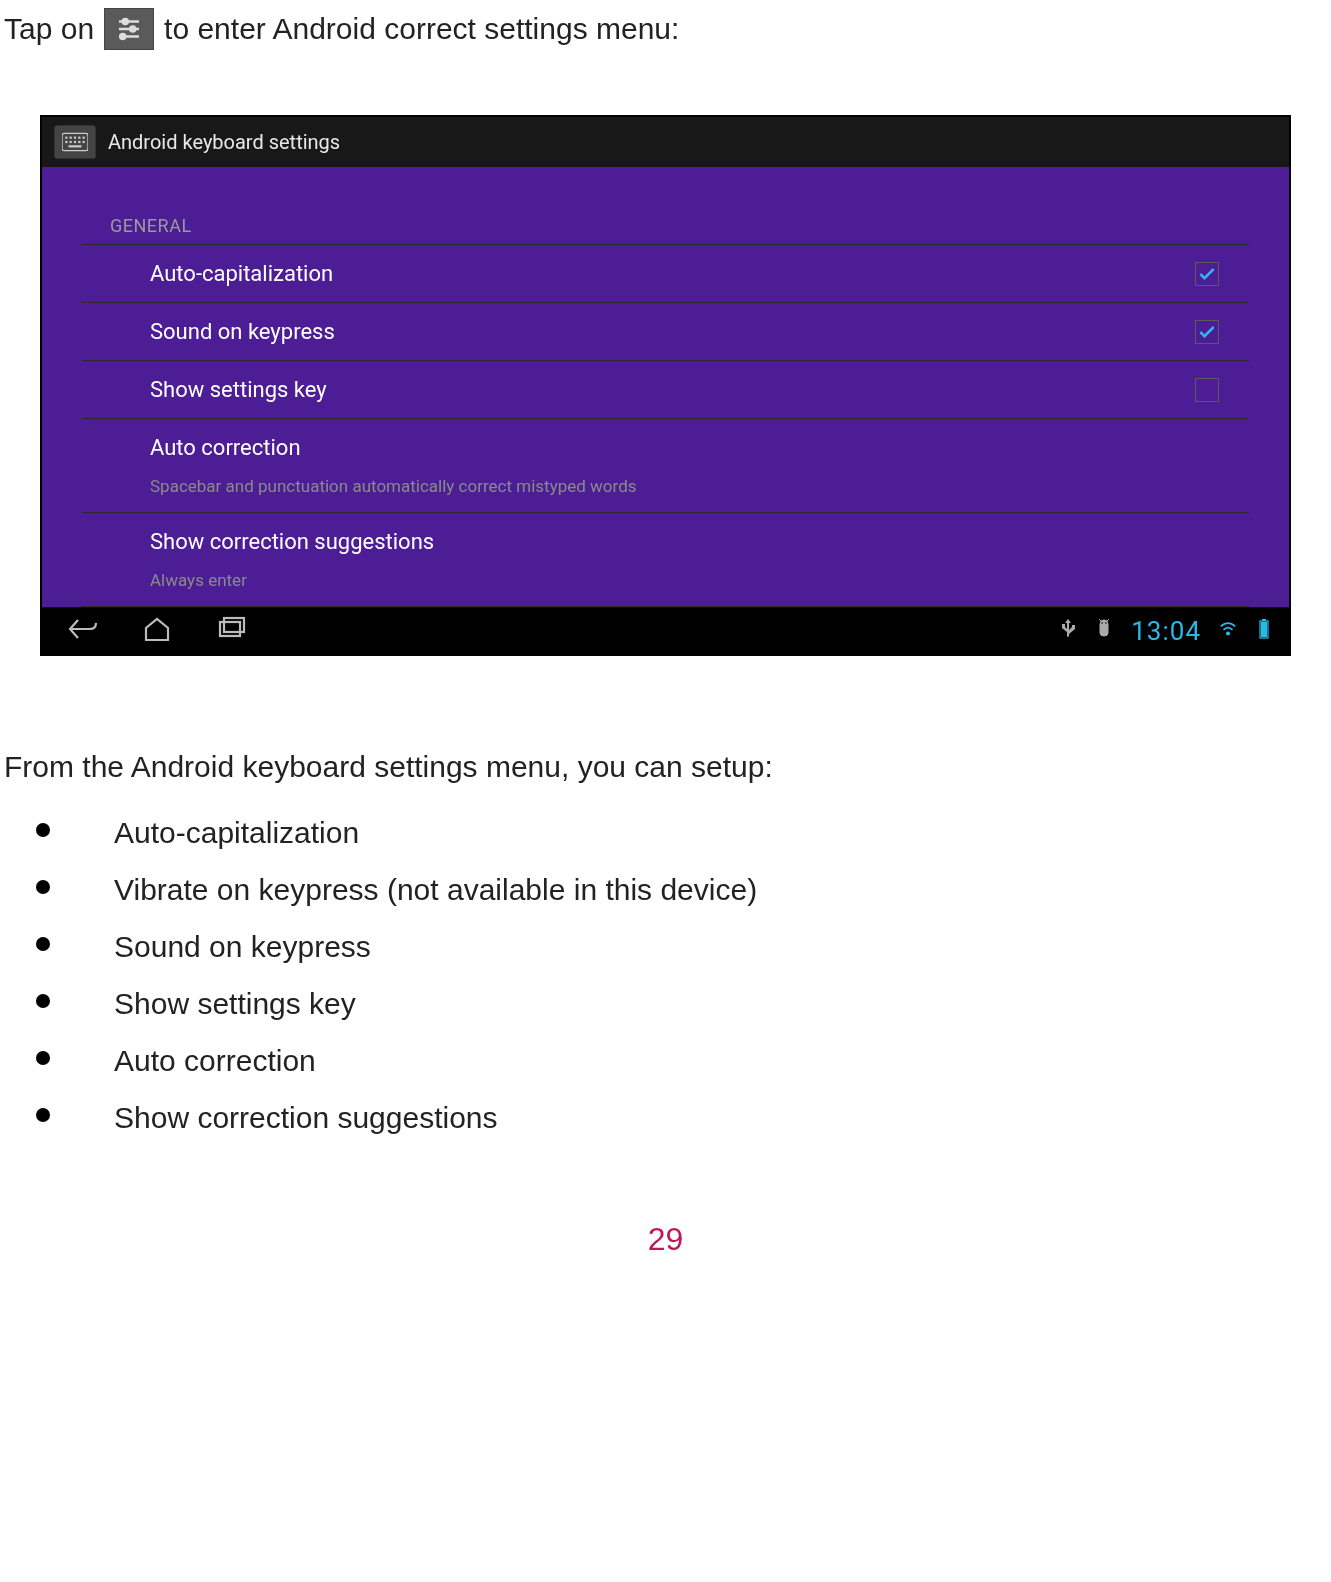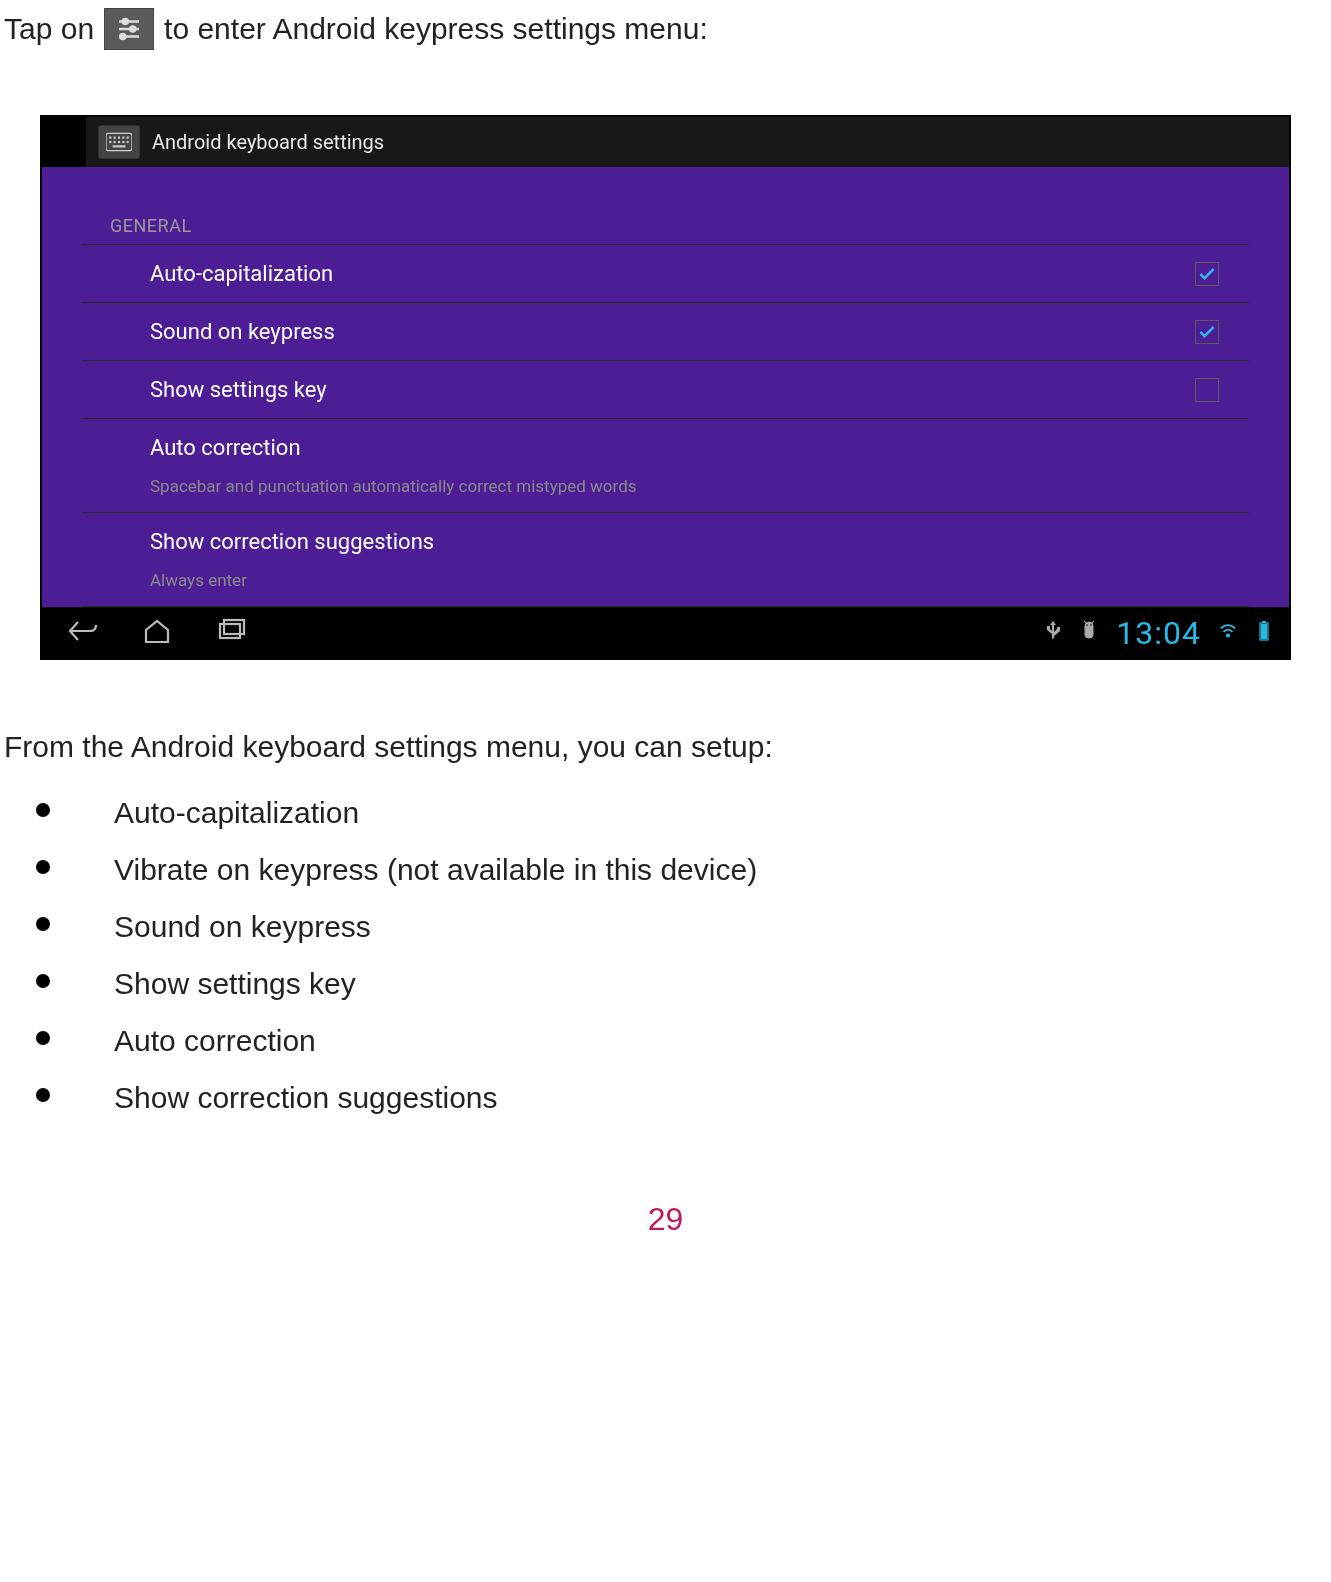--- a/index.html
+++ b/index.html
@@ -32,21 +32,20 @@
       margin: 65px 40px 0 40px;
       border: 2px solid #000;
       background: #000;
     }
     .titlebar {
       display: flex;
       align-items: center;
       gap: 12px;
       padding: 8px 12px;
       background: #181818;
-      margin-left: 44px;
     }
     .kbd-icon {
       width: 42px;
       height: 34px;
       background: #444;
       border: 1px solid #333;
       display: inline-flex;
       align-items: center;
       justify-content: center;
       border-radius: 3px;
@@ -106,31 +105,31 @@
       background: #000;
       padding: 6px 16px 6px 24px;
       border-top: 1px solid #111;
     }
     .nav-left { display: flex; gap: 40px; align-items: center; }
     .nav-icon { color: #bbb; }
     .nav-icon svg { width: 34px; height: 30px; }
     .nav-right { display: flex; align-items: center; gap: 18px; }
     .clock {
       font-family: "Roboto", Arial, sans-serif;
-      font-size: 32px;
+      font-size: 26px;
       color: #2bb8e6;
       letter-spacing: 1px;
     }
     .status-icon { color: #888; }
     .status-icon svg { width: 18px; height: 22px; }
 
     .post-text {
       font-size: 30px;
       color: #222;
-      margin: 70px 4px 20px 4px;
+      margin: 94px 4px 20px 4px;
     }
     ul.features {
       list-style: none;
       padding-left: 4px;
     }
     ul.features li {
       font-size: 30px;
       color: #222;
       padding: 6px 0 6px 110px;
       position: relative;
@@ -162,21 +161,21 @@
   <span class="sliders-icon">
     <svg viewBox="0 0 24 24" fill="none" stroke="#ddd" stroke-width="2">
       <line x1="4" y1="6" x2="20" y2="6"></line>
         <circle cx="9" cy="6" r="2" fill="#ddd"></circle>
       <line x1="4" y1="12" x2="20" y2="12"></line>
         <circle cx="15" cy="12" r="2" fill="#ddd"></circle>
       <line x1="4" y1="18" x2="20" y2="18"></line>
         <circle cx="7" cy="18" r="2" fill="#ddd"></circle>
     </svg>
   </span>
-  <span>to enter Android keypress settings menu:</span>
+  <span>to enter Android correct settings menu:</span>
 </div>
 
 <div class="screenshot-frame">
   <div class="titlebar">
     <span class="kbd-icon">
       <svg viewBox="0 0 24 16" fill="#ccc">
         <rect x="0" y="0" width="24" height="16" rx="2" fill="none" stroke="#ccc" stroke-width="1.2"></rect>
         <rect x="3" y="3" width="2" height="2"></rect>
           <rect x="7" y="3" width="2" height="2"></rect>
           <rect x="11" y="3" width="2" height="2"></rect>

